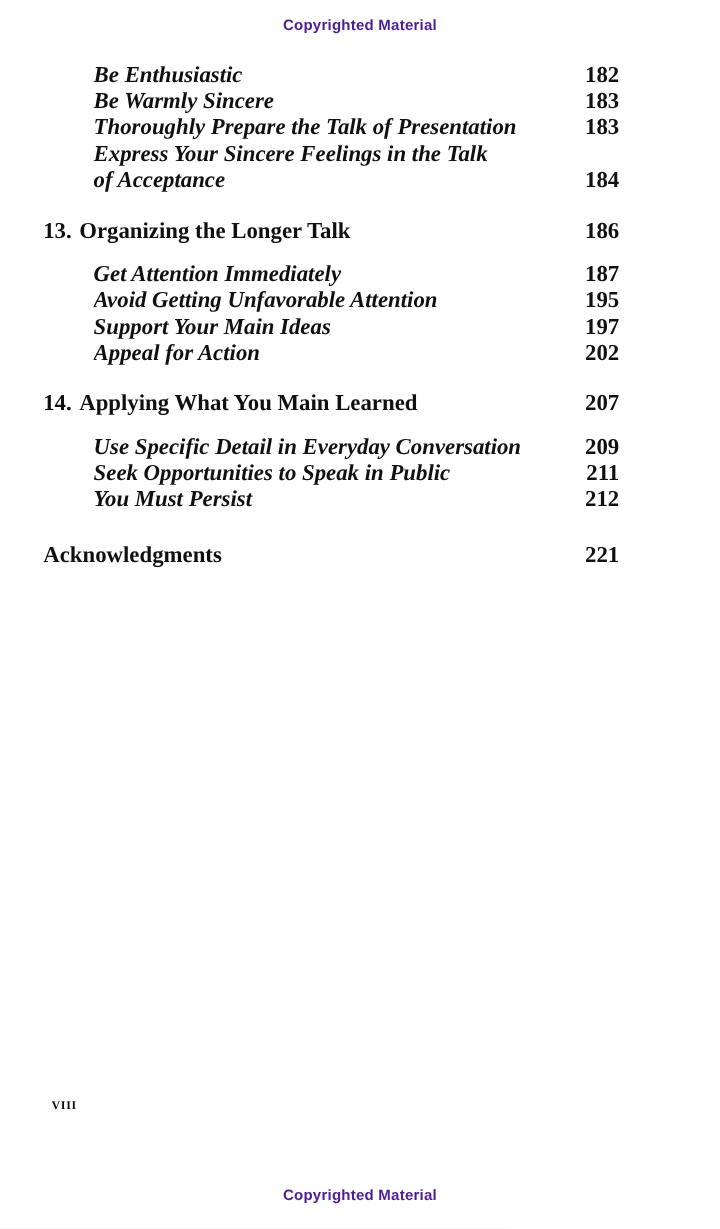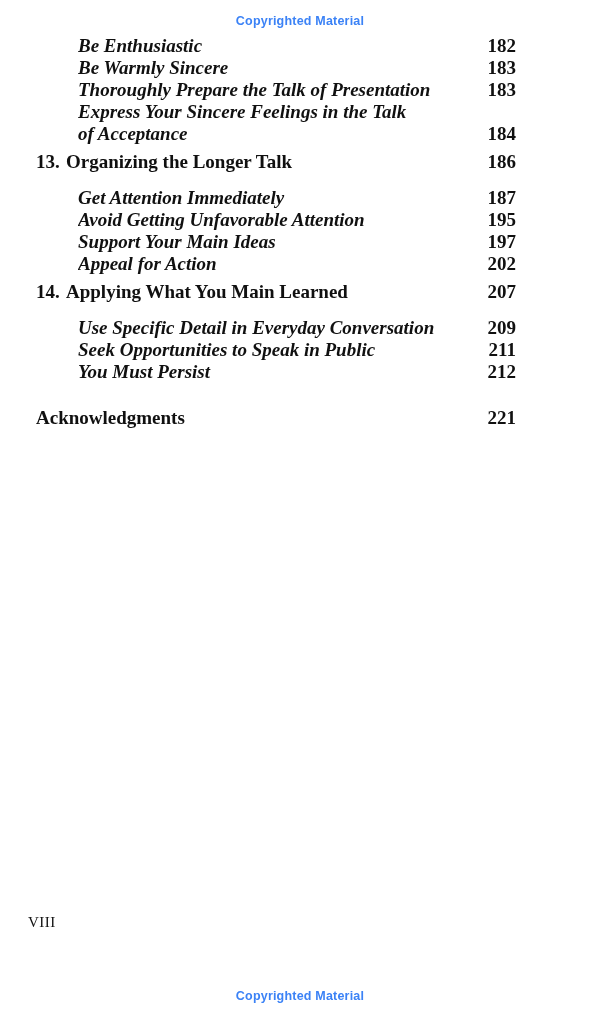--- a/index.html
+++ b/index.html
@@ -15,27 +15,27 @@
   }
   .copyright {
     position: absolute;
     left: 0;
     width: 100%;
     text-align: center;
     font-family: "Liberation Sans", "DejaVu Sans", sans-serif;
     font-size: 12.5px;
     font-weight: 700;
     letter-spacing: 0.2px;
-    color: #3b82f6;
+    color: #4c1d95;
   }
   .copyright.top { top: 14px; }
   .copyright.bottom { top: 989px; }
   .toc {
     position: absolute;
-    top: 35px;
+    top: 52px;
     left: 36px;
     width: 480px;
   }
   .row {
     display: flex;
     align-items: baseline;
     line-height: 22px;
     font-size: 19px;
     font-weight: 700;
   }
@@ -54,29 +54,29 @@
   .row .num {
     flex: 0 0 30px;
     font-style: normal;
   }
   .row .pg {
     flex: 0 0 auto;
     margin-left: 8px;
     font-style: normal;
     text-align: right;
   }
-  .mt-chapter { margin-top: 6px; }
+  .mt-chapter { margin-top: 20px; }
   .mt-group   { margin-top: 14px; }
   .mt-ack     { margin-top: 24px; }
   .folio {
     position: absolute;
     top: 915px;
-    left: 28px;
-    font-size: 15px;
-    font-weight: 400;
+    left: 43px;
+    font-size: 10px;
+    font-weight: 700;
     letter-spacing: 0.5px;
     line-height: 14px;
   }
 </style>
 </head>
 <body>
 
 <div class="page">
 
   <div class="copyright top">Copyrighted Material</div>

